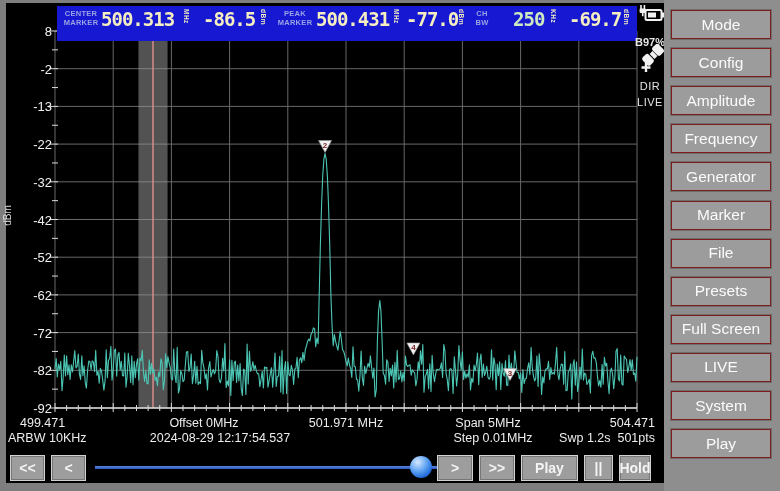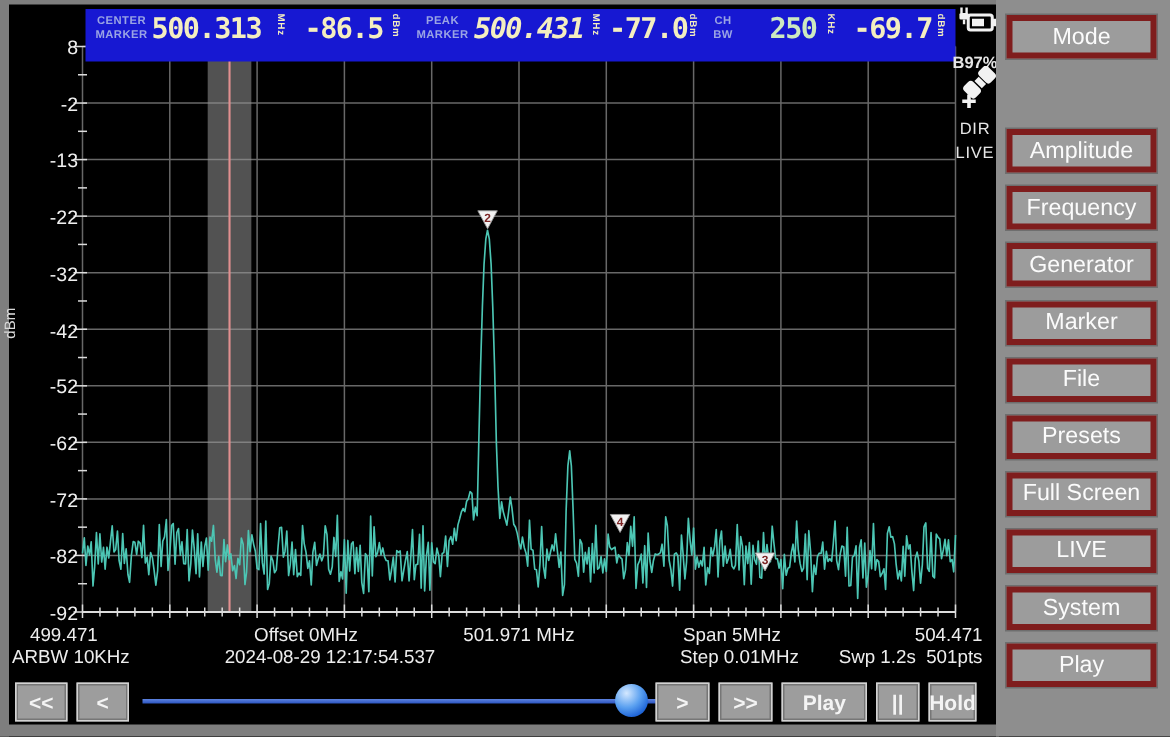--- a/index.html
+++ b/index.html
@@ -43,21 +43,21 @@
          cursor:pointer;}
   #slider-track{position:absolute;left:95px;top:466px;width:350px;height:3px;
                 background:linear-gradient(#5d83e0,#2c55c0);cursor:pointer;}
   #slider-thumb{position:absolute;top:456px;width:22px;height:22px;border-radius:50%;
                 background:radial-gradient(circle at 35% 28%,#d4e8ff,#5aa0f0 45%,#2066d8 75%,#1848a8);
                 cursor:grab;}
 
   
   #menu-panel{position:absolute;left:664px;top:0;width:116px;height:491px;background:#8e8e8e;}
   .menu-btn{position:absolute;left:7px;width:100px;height:29px;box-sizing:border-box;
-            background:#9c9c9c;border:4px solid #7f1d1d;box-shadow:0 0 0 1px #6e6e6e;
+            background:#9c9c9c;border:1px solid #7f1d1d;box-shadow:0 0 0 1px #6e6e6e;
             color:#fbfbfb;font-size:15.5px;display:flex;align-items:center;justify-content:center;
             cursor:pointer;white-space:nowrap;}
 </style>
 </head>
 <body>
 
 <div class="frame" id="frame-left"></div>
 <div class="frame" id="frame-top"></div>
 <div class="frame" id="frame-bottom"></div>
 
@@ -194,21 +194,21 @@
     <span>CENTER</span><br><span>MARKER</span>
   </div>
   <div class="tb-val" style="left:44px;">500.313</div>
   <div class="tb-unit" style="left:126px;">MHz</div>
   <div class="tb-val" style="left:146px;">-86.5</div>
   <div class="tb-unit" style="left:203px;">dBm</div>
 
   <div class="tb-lbl" style="left:219px;width:38px;">
     <span>PEAK</span><br><span>MARKER</span>
   </div>
-  <div class="tb-val" style="left:259px;font-style:italic;">500.431</div>
+  <div class="tb-val" style="left:259px;">500.431</div>
   <div class="tb-unit" style="left:336px;">MHz</div>
   <div class="tb-val" style="left:349px;">-77.0</div>
   <div class="tb-unit" style="left:401px;">dBm</div>
 
   <div class="tb-lbl" style="left:413px;width:24px;">
     <span>CH</span><br><span>BW</span>
   </div>
   <div class="tb-val green" style="left:456px;">250</div>
   <div class="tb-unit" style="left:493px;">KHz</div>
   <div class="tb-val" style="left:512px;">-69.7</div>
@@ -252,20 +252,21 @@
 <div id="slider-track"></div>
 <div id="slider-thumb" style="left: 409.5px;"></div>
 <div class="t-btn" style="left:437px;width:36px;">&gt;</div>
 <div class="t-btn" style="left:479px;width:36px;">&gt;&gt;</div>
 <div class="t-btn" style="left:521px;width:57px;">Play</div>
 <div class="t-btn" style="left:584px;width:29px;">||</div>
 <div class="t-btn" style="left:619px;width:32px;text-align:right;">Hold</div>
 
 <div id="menu-panel">
     <div class="menu-btn" style="top: 10px;">Mode</div>
+    <div class="menu-btn" style="top: 48.1px;">Config</div>
     <div class="menu-btn" style="top: 86.2px;">Amplitude</div>
     <div class="menu-btn" style="top: 124.3px;">Frequency</div>
     <div class="menu-btn" style="top: 162.4px;">Generator</div>
     <div class="menu-btn" style="top: 200.5px;">Marker</div>
     <div class="menu-btn" style="top: 238.6px;">File</div>
     <div class="menu-btn" style="top: 276.7px;">Presets</div>
     <div class="menu-btn" style="top: 314.8px;">Full Screen</div>
     <div class="menu-btn" style="top: 352.9px;">LIVE</div>
     <div class="menu-btn" style="top: 391px;">System</div>
     <div class="menu-btn" style="top: 429.1px;">Play</div>

